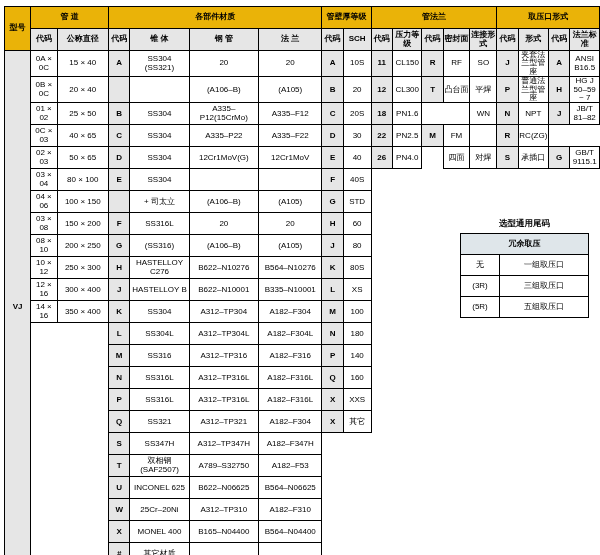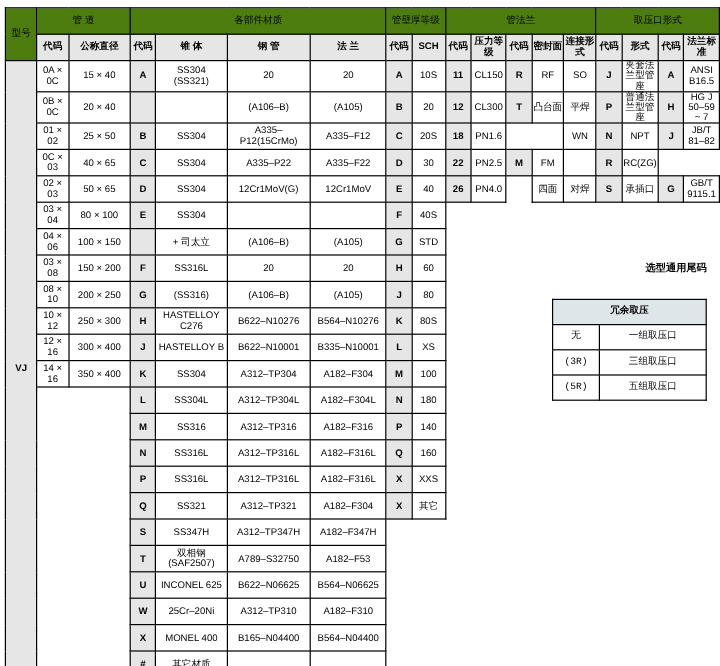--- a/index.html
+++ b/index.html
@@ -1,33 +1,33 @@
 <!DOCTYPE html>
 <html><head>
 <meta charset="utf-8">
 <style>
   html,body{margin:0;padding:0;background:#ffffff;}
   body{width:600px;height:555px;position:relative;font-family:"Liberation Sans",sans-serif;color:#000;}
   .tbl{border-collapse:collapse;}
   .tbl td,.tbl th{border:1px solid #000;text-align:center;vertical-align:middle;font-size:8px;line-height:1.05;padding:0;}
-  .hdr{background:#4d7c0f;font-weight:normal;}
+  .hdr{background:#eab308;font-weight:bold;}
   .sub{background:#e6e6e6;font-weight:bold;}
   
   #main{position:absolute;left:4px;top:6px;}
   #main td{height:21px;}
   .w-xs{width:24px;}
   .w-s{width:30px;}
   .w-m{width:62px;}
   .w-l{width:70px;}
   .w-xl{width:74px;}
   .small{font-size:7px;}
   .tiny{font-size:6.5px;}
   .tailbox{position:absolute;left:460px;top:218px;}
-  .tailtitle{font-size:8.5px;font-weight:bold;margin-bottom:19px;text-align:right;}
-  .tail td{height:20px;font-size:8px;font-family:Liberation Mono, monospace;}
+  .tailtitle{font-size:8.5px;font-weight:bold;margin-bottom:3px;text-align:center;}
+  .tail td{height:20px;font-size:8px;}
   .tail .th{background:#dfe6ea;font-weight:bold;}
   .tail .c1{width:38px;}
   .tail .c2{width:88px;}
   .grp{background:#e6e6e6;font-weight:bold;}
 </style>
 </head>
 <body>
 
 <table class="tbl" id="main">
   <tbody>

